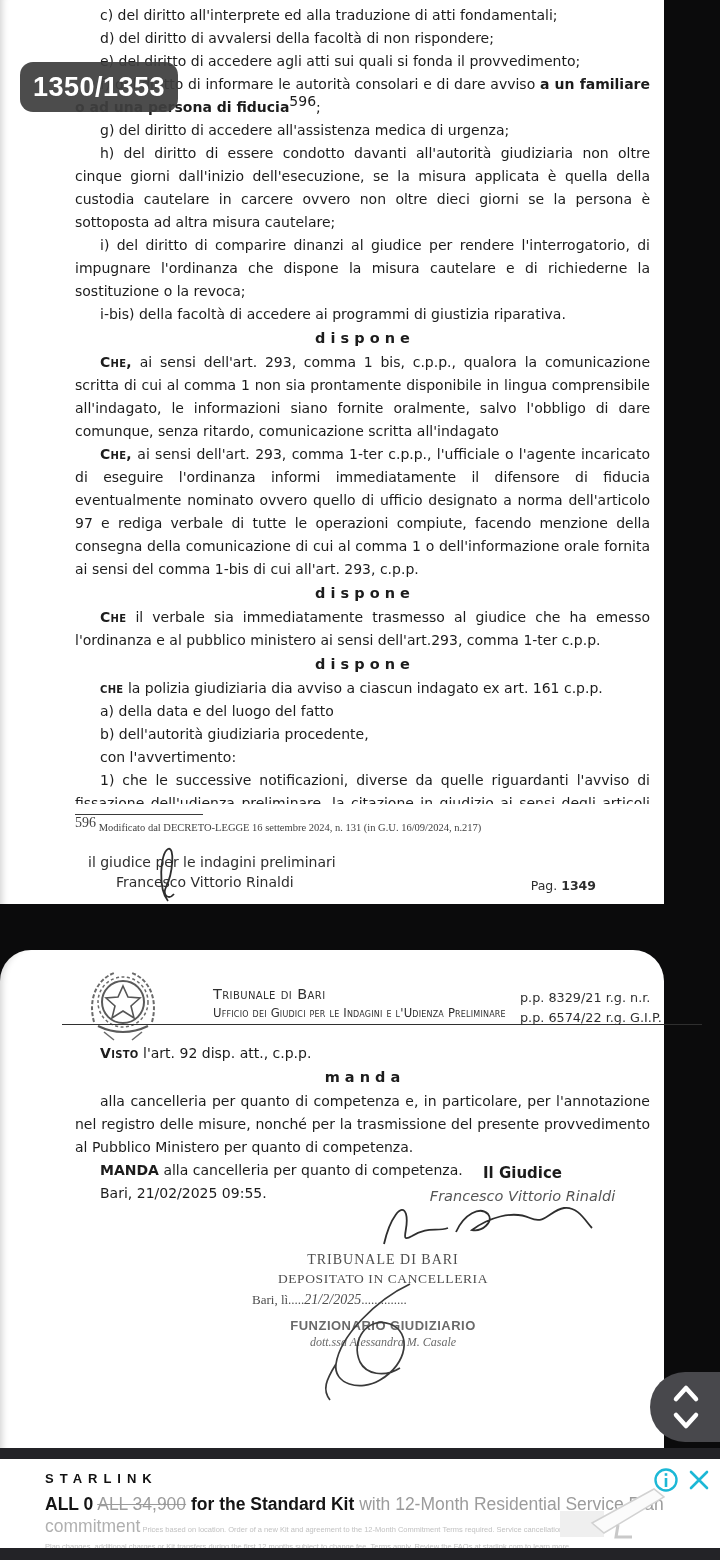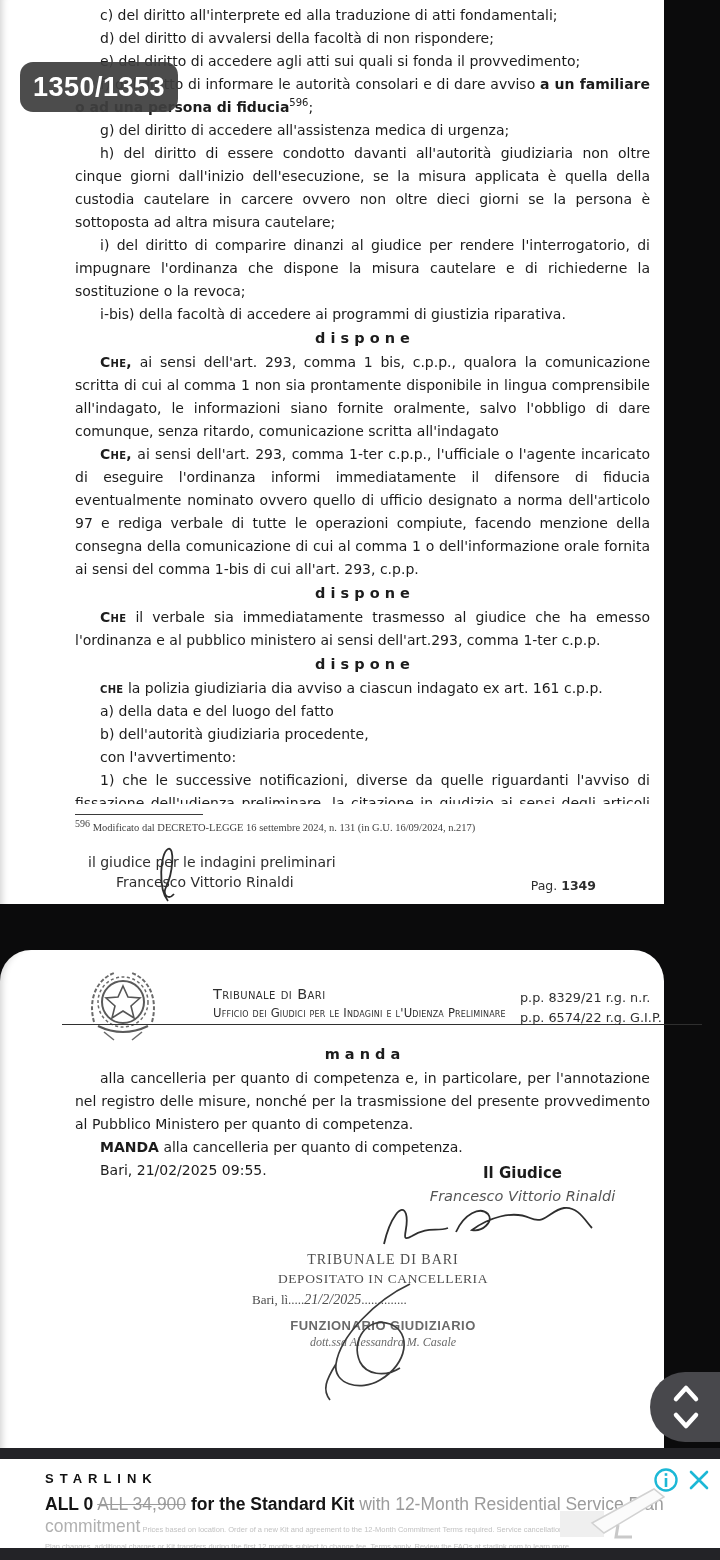--- a/index.html
+++ b/index.html
@@ -11,21 +11,21 @@
   .page{position:absolute;left:0;width:664px;background:#ffffff;box-shadow:inset 9px 0 7px -7px rgba(0,0,0,.18);}
   .page1{top:0;height:904px;}
   .page2{top:950px;height:534px;border-radius:31px;}
   .doc-flow{position:absolute;left:75px;top:4px;width:575px;height:800px;overflow:hidden;
     font-size:14px;line-height:23px;color:#1c1c1c;}
   .par{margin:0;text-indent:25px;text-align:justify;}
   .par-short{margin:0;text-indent:25px;}
   .h-center{margin:1px 0;text-align:center;font-weight:700;font-size:14.5px;}
   .lead{font-weight:700;font-variant:small-caps;letter-spacing:.3px;}
   .b{font-weight:700;}
-  sup{font-size:10px;line-height:0;}
+  sup{font-size:14px;line-height:0;}
   .fn-rule{position:absolute;left:75px;top:814px;width:128px;border-top:1.3px solid #3a3a3a;}
   .fn-text{position:absolute;left:75px;top:822px;width:560px;
     font-family:"Liberation Serif",serif;font-size:10.5px;color:#3f3f3f;}
   .sig1{position:absolute;left:88px;top:852px;width:270px;
     font-size:14px;line-height:20px;color:#2e2e2e;}
   .sig1 .l2{padding-left:28px;}
   .pag{position:absolute;right:68px;top:878px;font-size:12.5px;color:#2e2e2e;}
   .badge{position:absolute;left:20px;top:62px;width:158px;height:50px;background:rgba(62,62,62,.93);
     border-radius:13px;display:flex;align-items:center;justify-content:center;
     color:#fff;font-weight:700;font-size:27px;font-family:"Liberation Sans",sans-serif;letter-spacing:.5px;}
@@ -128,20 +128,21 @@
     <div class="l1">Tribunale di Bari</div>
     <div class="l2">Ufficio dei Giudici per le Indagini e l'Udienza Preliminare</div>
   </div>
   <div class="hdr-right">
     <div>p.p. 8329/21 r.g. n.r.</div>
     <div>p.p. 6574/22 r.g. G.I.P.</div>
   </div>
   <div class="hdr-rule"></div>
 
   <div class="p2-flow">
+    <p class="par-short"><span class="lead">Visto</span><span> l'art. 92 disp. att., c.p.p.</span></p>
     <p class="h-center"><span>m a n d a</span></p>
     <p class="par"><span>alla cancelleria per quanto di competenza e, in particolare, per l'annotazione nel registro delle misure, nonché per la trasmissione del presente provvedimento al Pubblico Ministero per quanto di competenza.</span></p>
     <p class="par-short"><span class="b">MANDA</span><span> alla cancelleria per quanto di competenza.</span></p>
     <p class="par-short"><span>Bari, 21/02/2025 09:55.</span></p>
   </div>
 
   <div class="judge-block">
     <div class="judge-title">Il Giudice</div>
     <div class="judge-name">Francesco Vittorio Rinaldi</div>
   </div>

